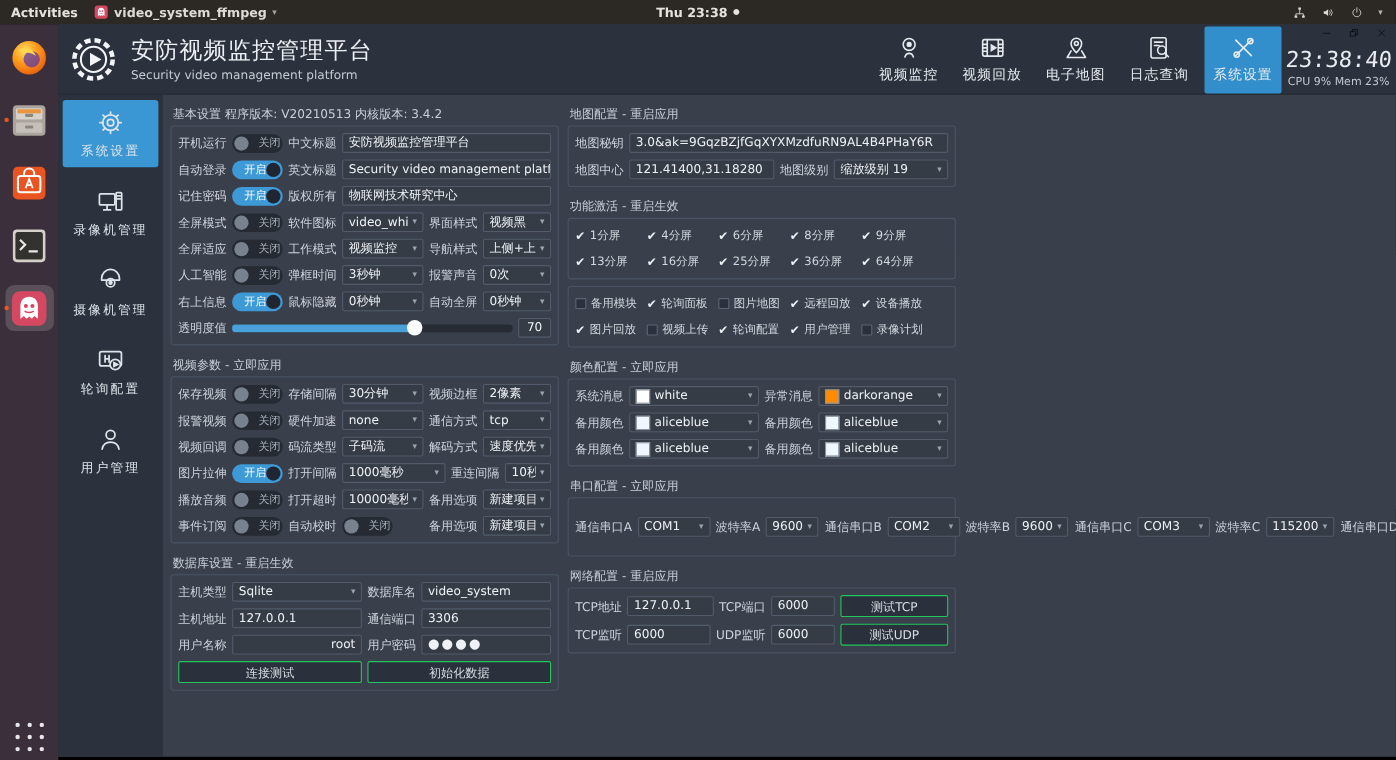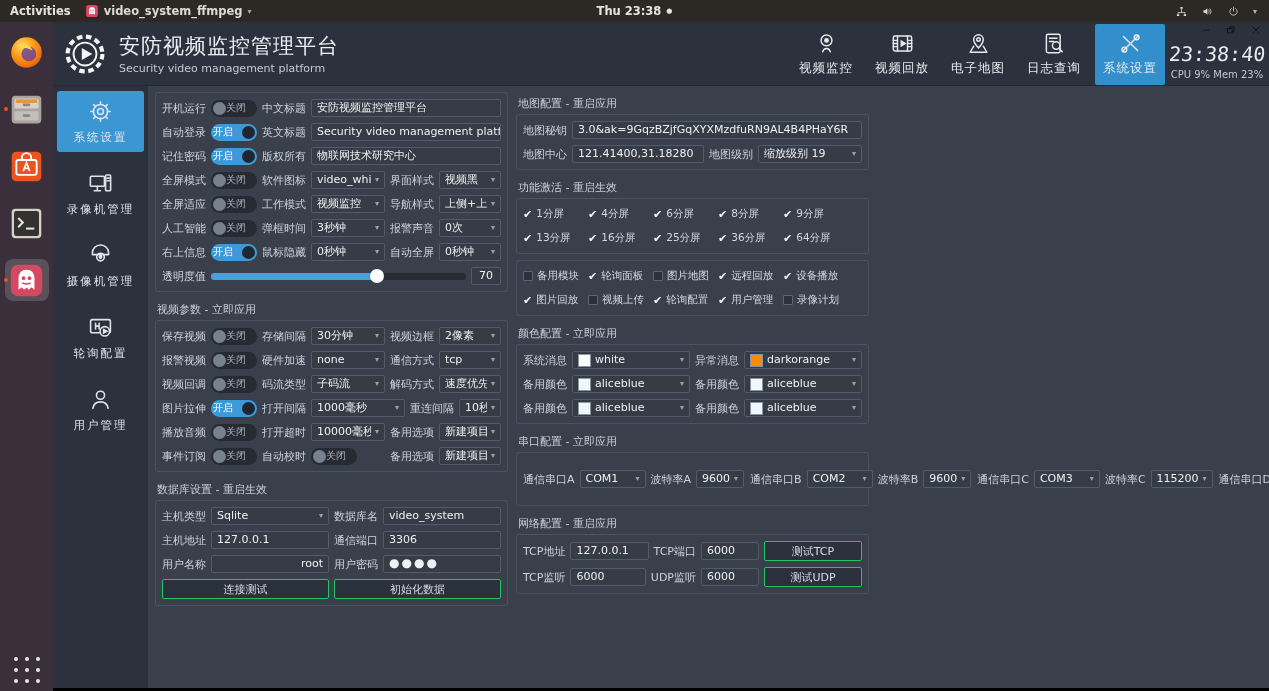--- a/index.html
+++ b/index.html
@@ -81,21 +81,21 @@
   .tselect { display:flex; align-items:center; gap:4px; }
   .tselect .sval { flex:1; overflow:hidden; white-space:nowrap; }
   .tselect .arr { font-size:8px; color:#98a2b0; flex:none; }
   .swatch { width:13px; height:13px; border:1px solid #8a93a0; flex:none; }
   .vbox { width:30px; flex:none; text-align:center; padding:0; }
   .pw { letter-spacing:2px; font-size:12px; line-height:15px; }
 
   .toggle { width:46px; min-width:46px; height:17px; border-radius:9px; background:#252a33;
     display:flex; align-items:center; padding:0 2px; font-size:10px; color:#a9b1bd; flex:none; }
   .toggle .knob { width:13px; height:13px; border-radius:50%; background:#78828f; flex:none; }
-  .toggle .tglbl { flex:1; text-align:left; }
+  .toggle .tglbl { flex:1; text-align:right; }
   .toggle.on { background:#3e9ad7; color:#fff; }
   .toggle.on .knob { background:#1f2631; }
 
   .pbtn { height:20px; background:#2b313c; border:1px solid #22c55e; border-radius:2px; color:#d9dde3;
     font-size:11px; display:flex; align-items:center; justify-content:center; white-space:nowrap; }
   .pbtn.big { flex:1; }
 
   .cbox { display:flex; align-items:center; gap:4px; width:60px; flex:none; font-size:10.5px; color:#d3d8df; white-space:nowrap; }
   .tick { color:#f0f3f7; font-size:11px; font-weight:bold; line-height:11px; }
   .unbox { width:10px; height:10px; border:1px solid #5a6474; background:#2b313c; border-radius:1px; flex:none; }
@@ -344,20 +344,21 @@
             <svg viewBox="0 0 24 24" style="width:27px;height:27px;color:inherit">
               <circle class="ln" cx="12" cy="8.2" r="3.6"></circle>
               <path class="ln" d="M5.2 19.8c.7-3.8 3-5.7 6.8-5.7s6.1 1.9 6.8 5.7"></path>
             </svg>
             <span class="side-label">用户管理</span>
           </div>
         </div>
       <div class="content">
         <div class="col" id="col-left">
             <div class="panel">
+              <div class="panel-title">基本设置  程序版本: V20210513  内核版本: 3.4.2</div>
               <div class="pbox">
                 <div class="prow">
                   <span class="flabel">开机运行</span>
                   <div class="toggle">
                     <span class="knob"></span>
                     <span class="tglbl">关闭</span>
                   </div>
                   <span class="flabel">中文标题</span>
                   <div class="tinput" style="flex: 1 1 0px;">安防视频监控管理平台</div>
                 </div>

